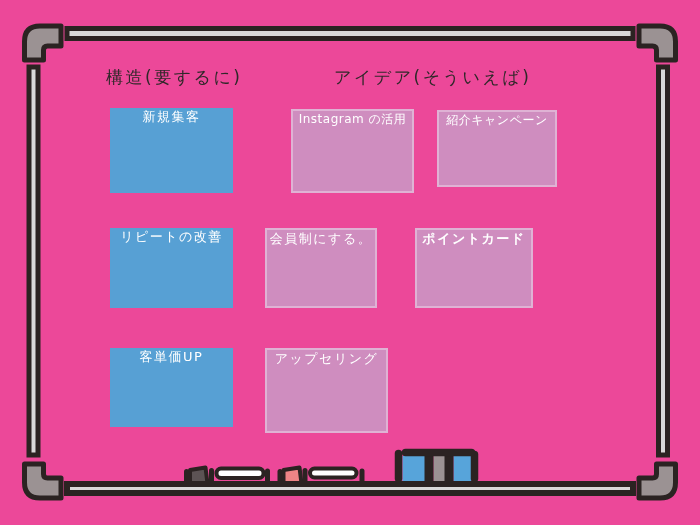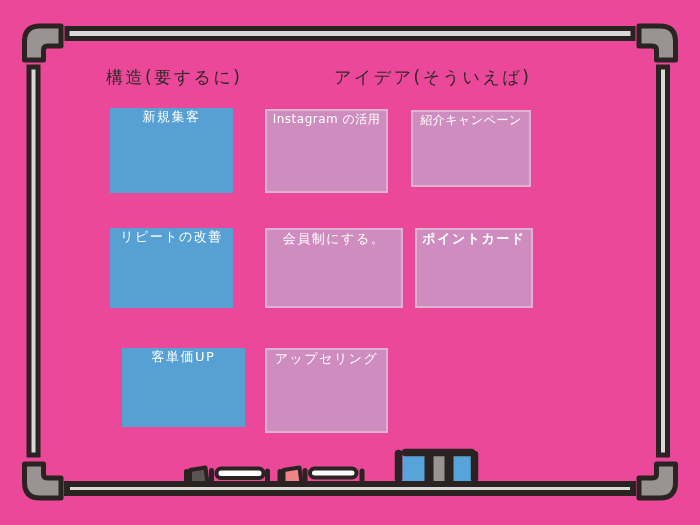--- a/index.html
+++ b/index.html
@@ -49,20 +49,21 @@
   .note.blue {
     background: var(--note-blue, #57a0d4);
   }
   .note.pink {
     background: var(--note-pink, #cf8dbf);
     border: 2px solid var(--note-pink-border, #dfb2d4);
   }
   .note.small {
     font-size: 12px;
     letter-spacing: 0.5px;
+    margin-left: 26px;
   }
 </style>
 </head>
 <body>
 
 <div class="stage">
 
   <svg class="frame-svg" viewBox="0 0 700 525">
 
     <path d="M 61 26 H 40 Q 24.5 26 24.5 41.5 V 60 H 43.5 V 50 Q 43.5 46 47.5 46 H 61 Z" fill="var(--frame-corner,#9b9293)" stroke="var(--frame-ink,#2b2322)" stroke-width="5" stroke-linejoin="round"></path>
@@ -112,26 +113,26 @@
   </div>
   <div class="note pink small" style="left:265px; top:109px; width:123px; height:84px;">
     <span>Instagram の活用</span>
   </div>
   <div class="note pink small" style="left:411px; top:110px; width:120px; height:77px;">
     <span>紹介キャンペーン</span>
   </div>
   <div class="note blue" style="left:110px; top:228px; width:123px; height:80px;">
     <span>リピートの改善</span>
   </div>
-  <div class="note pink" style="left:265px; top:228px; width:138px; height:80px;">
+  <div class="note pink" style="left:265px; top:228px; width:112px; height:80px;">
     <span>会員制にする。</span>
   </div>
   <div class="note pink" style="left:415px; top:228px; width:118px; height:80px;font-weight:bold;">
     <span>ポイントカード</span>
   </div>
-  <div class="note blue" style="left:110px; top:348px; width:123px; height:79px;margin-left:12px;">
+  <div class="note blue" style="left:110px; top:348px; width:123px; height:79px;">
     <span>客単価UP</span>
   </div>
   <div class="note pink" style="left:265px; top:348px; width:123px; height:85px;">
     <span>アップセリング</span>
   </div>
 
 </div>
 
 </body></html>

